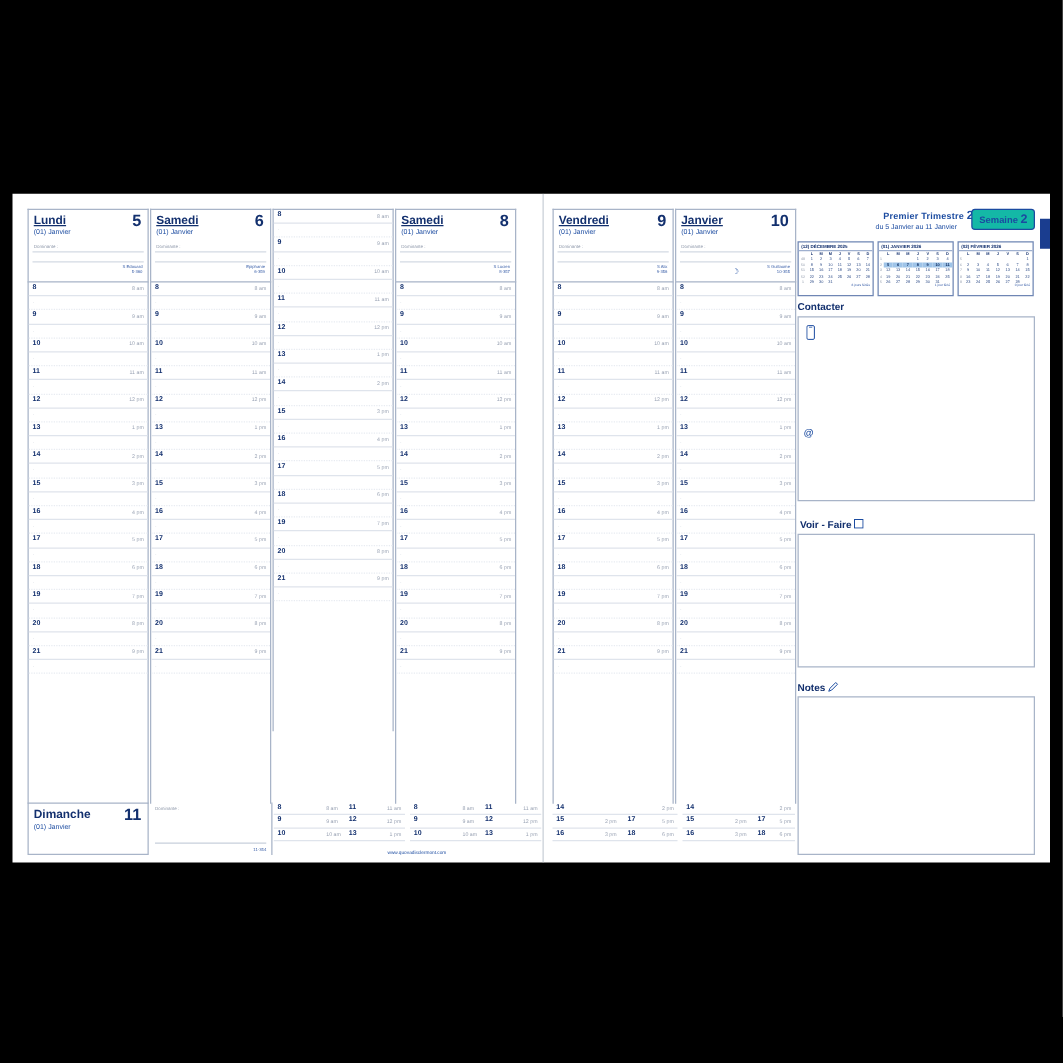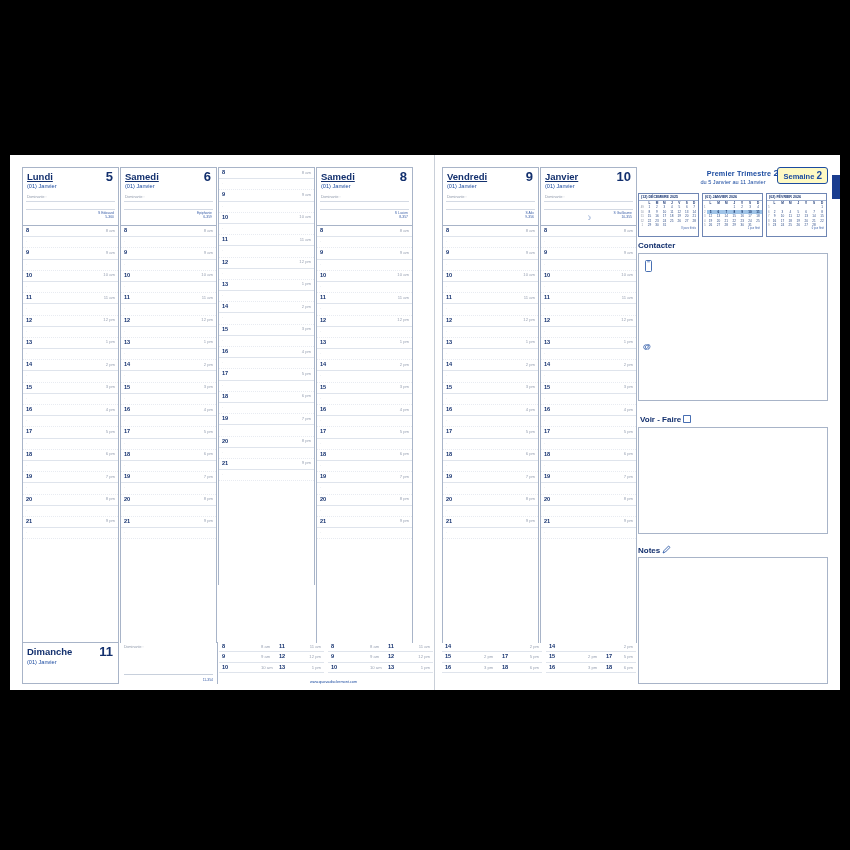--- a/index.html
+++ b/index.html
@@ -144,21 +144,21 @@
     letter-spacing: .2px;
     padding-left: 36px;
   }
   #quarter-title .yr { font-size: 9.5px; }
   #quarter-range { text-align: center; font-size: 5.6px; color: #1b4ba0; margin-top: 1px; }
   #week-badge {
     position: absolute; right: 0; top: 0;
     border: 1px solid #1b4ba0; border-radius: 3px;
     padding: 2px 5px 2px 5px;
     font-size: 7.5px; color: #1b4ba0; font-weight: bold;
-    background: #fef9c3;
+    background: #14b8a6;
   }
   #week-badge .wn { font-size: 10px; font-weight: bold; }
 
   #minicals {
     position: absolute; left: 0; top: 26px;
     width: 190px; height: 44px;
     display: flex; gap: 3px;
   }
   .mc {
     width: 61px;

